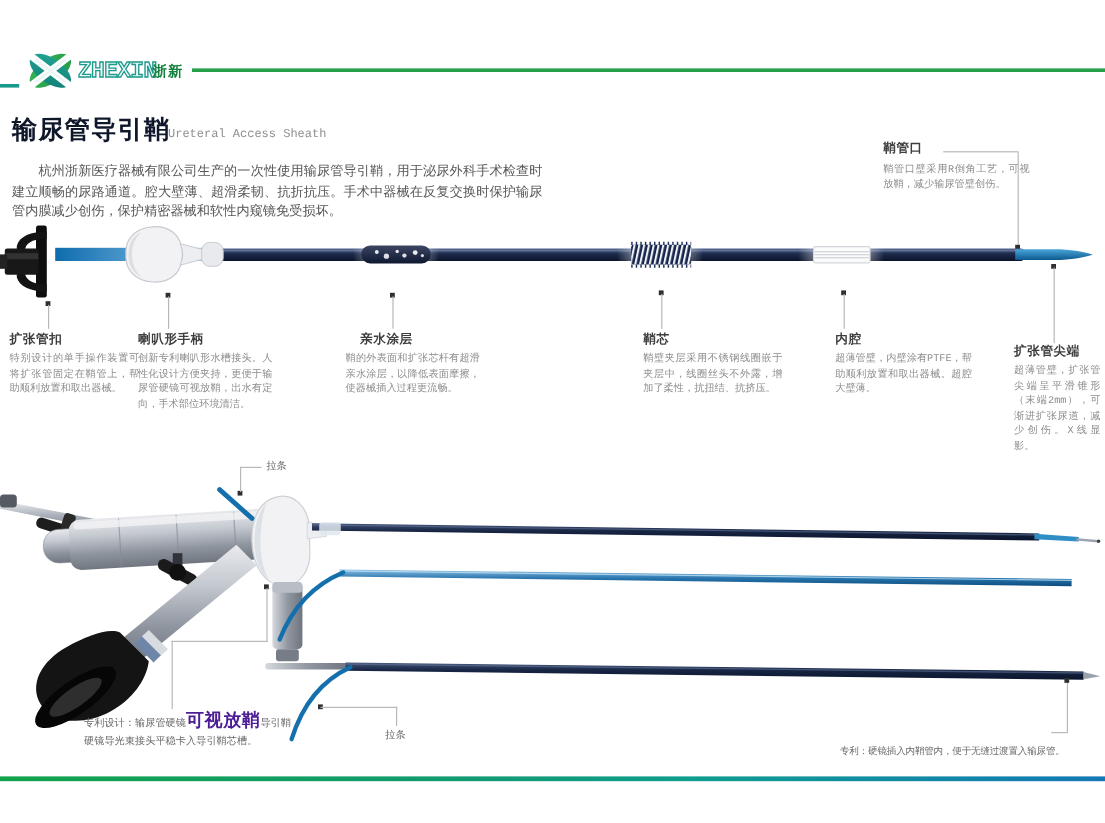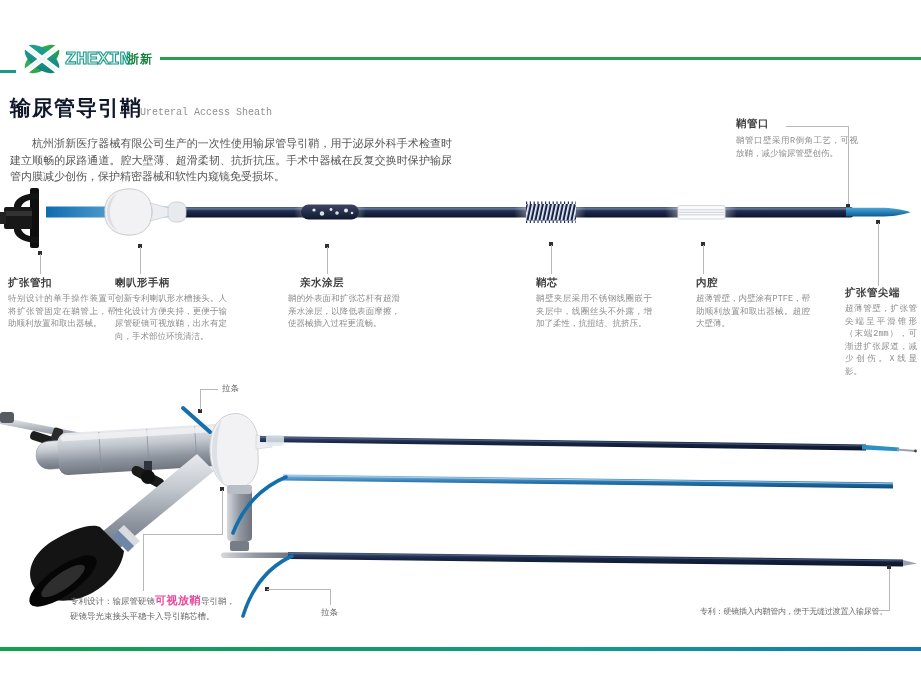--- a/index.html
+++ b/index.html
@@ -11,21 +11,21 @@
   .dot{position:absolute;width:4px;height:4px;background:#2f2f2f;}
   .callout-label{position:absolute;font-size:10.5px;font-weight:bold;color:#3e3e3e;letter-spacing:.5px;white-space:nowrap;}
   .callout-desc{position:absolute;font-size:8.5px;line-height:12.5px;color:#8d8d8d;text-align:justify;}
   .micro{position:absolute;font-size:8.5px;color:#6a6a6a;white-space:nowrap;}
   .page-title{position:absolute;left:10px;top:94px;margin:0;font-size:21px;font-weight:bold;color:#0f172a;letter-spacing:1px;}
   .page-subtitle{position:absolute;left:140px;top:107px;font-size:10px;color:#8f8f8f;}
   .intro{position:absolute;left:10px;top:136px;width:442px;margin:0;font-size:11px;line-height:16.5px;color:#565656;text-indent:2em;text-align:justify;}
   .logo-en{position:absolute;left:65px;top:48px;font-size:19px;font-weight:bold;letter-spacing:-.5px;
            color:#eef9f7;-webkit-text-stroke:1.1px #1b9a8c;}
   .logo-cn{position:absolute;left:127px;top:51px;font-size:12px;font-weight:bold;color:#15803d;letter-spacing:1px;}
-  .hl-blue{font-size:11px;font-weight:bold;color:#ec4899;letter-spacing:.5px;}
+  .hl-blue{font-size:15px;font-weight:bold;color:#4c1d95;letter-spacing:.5px;}
   .patent-line{font-size:8.5px;color:#6a6a6a;line-height:15px;white-space:nowrap;}
   .bottom-bar{position:absolute;left:0;top:647px;width:921px;height:4px;
               background:linear-gradient(90deg,#12a24b 0%,#119a74 45%,#0f9e8e 62%,#1478b6 100%);}
   .top-line{position:absolute;left:160px;top:57px;width:761px;height:3px;background:#27a04b;}
   .left-tick{position:absolute;left:0;top:70px;width:16px;height:3px;background:#18998b;}
 </style>
 </head>
 <body>
 
 <div class="page">
@@ -293,20 +293,20 @@
   <div class="abs" style="left:70px;top:594px">
     <div class="patent-line"><span>专利设计：输尿管硬镜</span><span class="hl-blue">可视放鞘</span><span>导引鞘，</span></div>
     <div class="patent-line">硬镜导光束接头平稳卡入导引鞘芯槽。</div>
   </div>
 
   <div class="dot" style="left:265px;top:587px"></div>
   <div class="hline" style="left:267px;top:589px;width:64px"></div>
   <div class="vline" style="left:330px;top:589px;height:16px"></div>
   <div class="micro" style="left:321px;top:607px">拉条</div>
 
-  <div class="micro" style="left:700px;top:606px;font-size:8px;letter-spacing:-.2px">专利：硬镜插入内鞘管内，便于无缝过渡置入输尿管。</div>
+  <div class="micro" style="left:700px;top:620px;font-size:8px;letter-spacing:-.2px">专利：硬镜插入内鞘管内，便于无缝过渡置入输尿管。</div>
   <div class="hline" style="left:876px;top:610px;width:13px"></div>
   <div class="vline" style="left:889px;top:568px;height:43px"></div>
   <div class="dot" style="left:887px;top:565px"></div>
 
   <div class="bottom-bar"></div>
 
 </div>
 
 </body></html>

